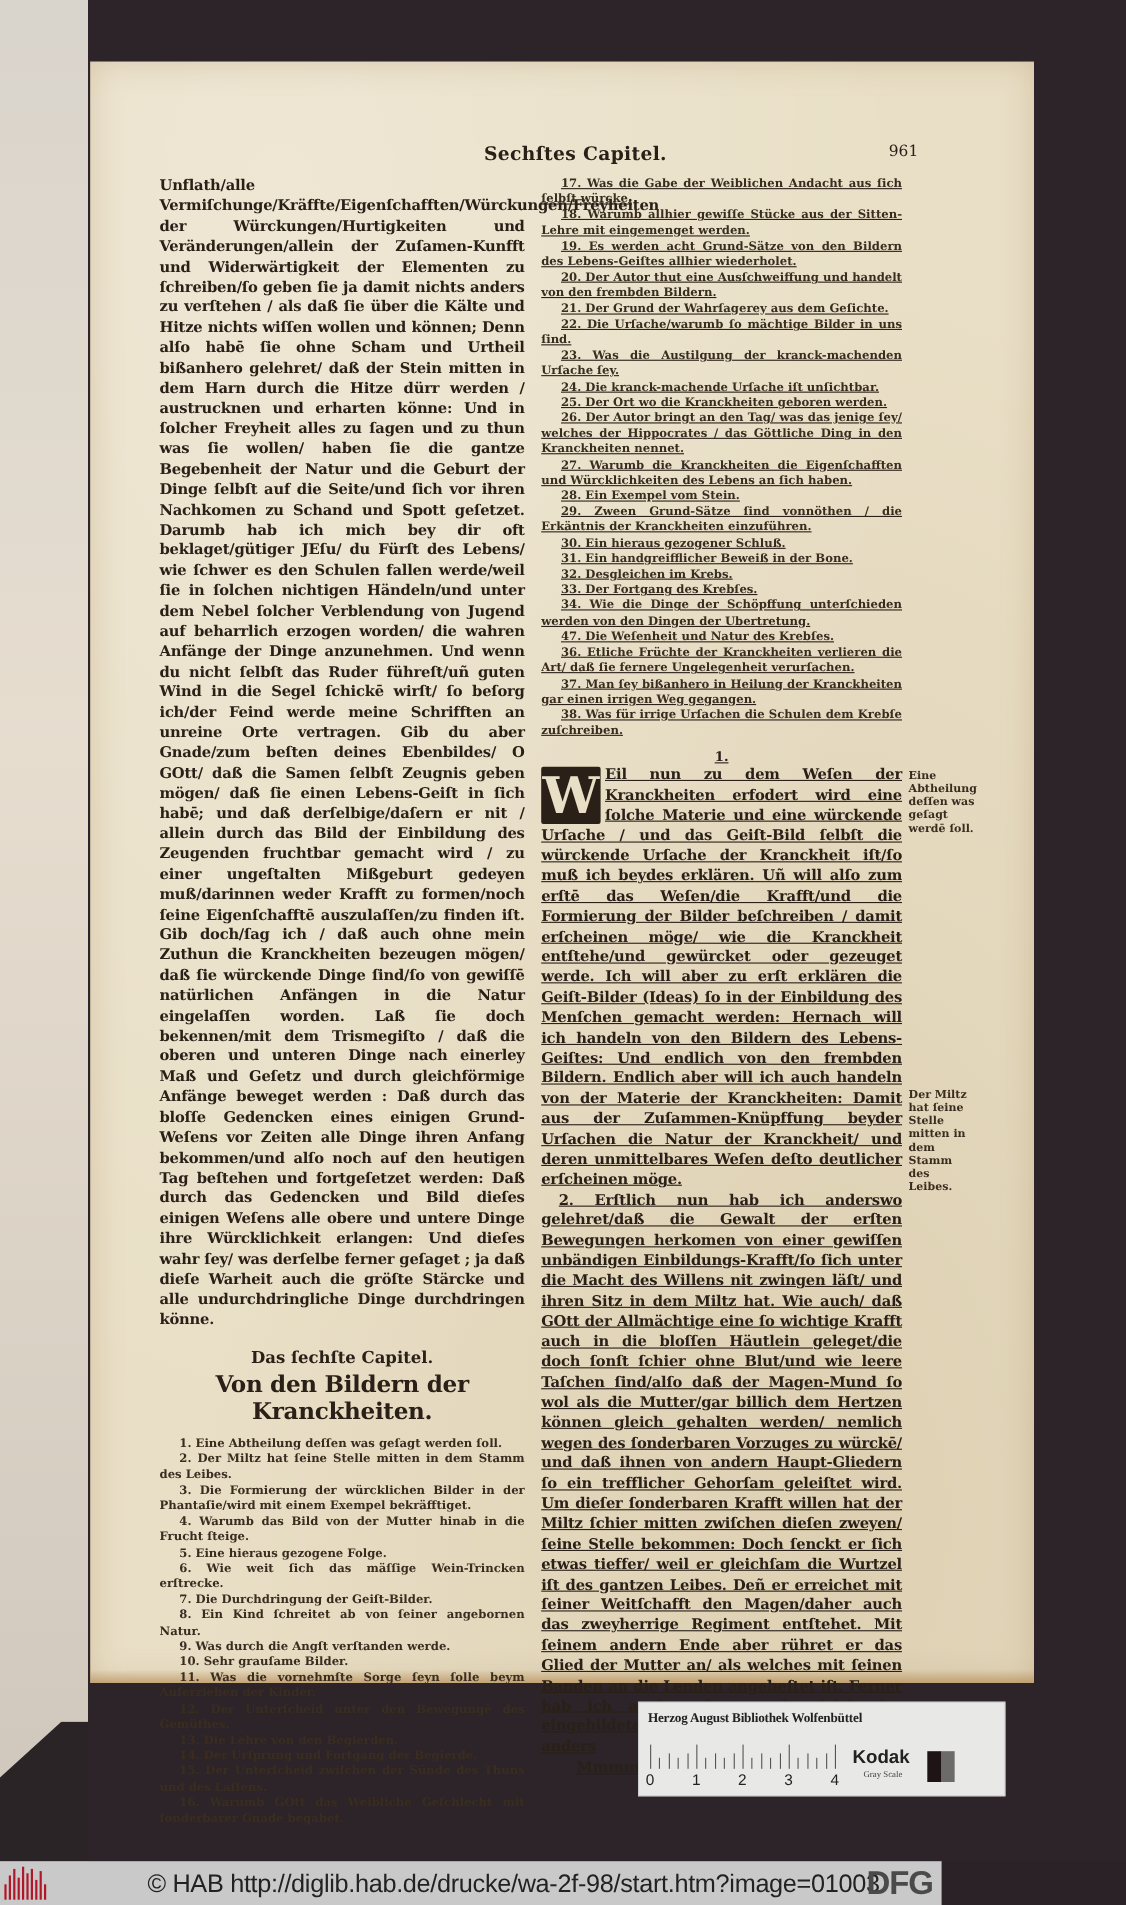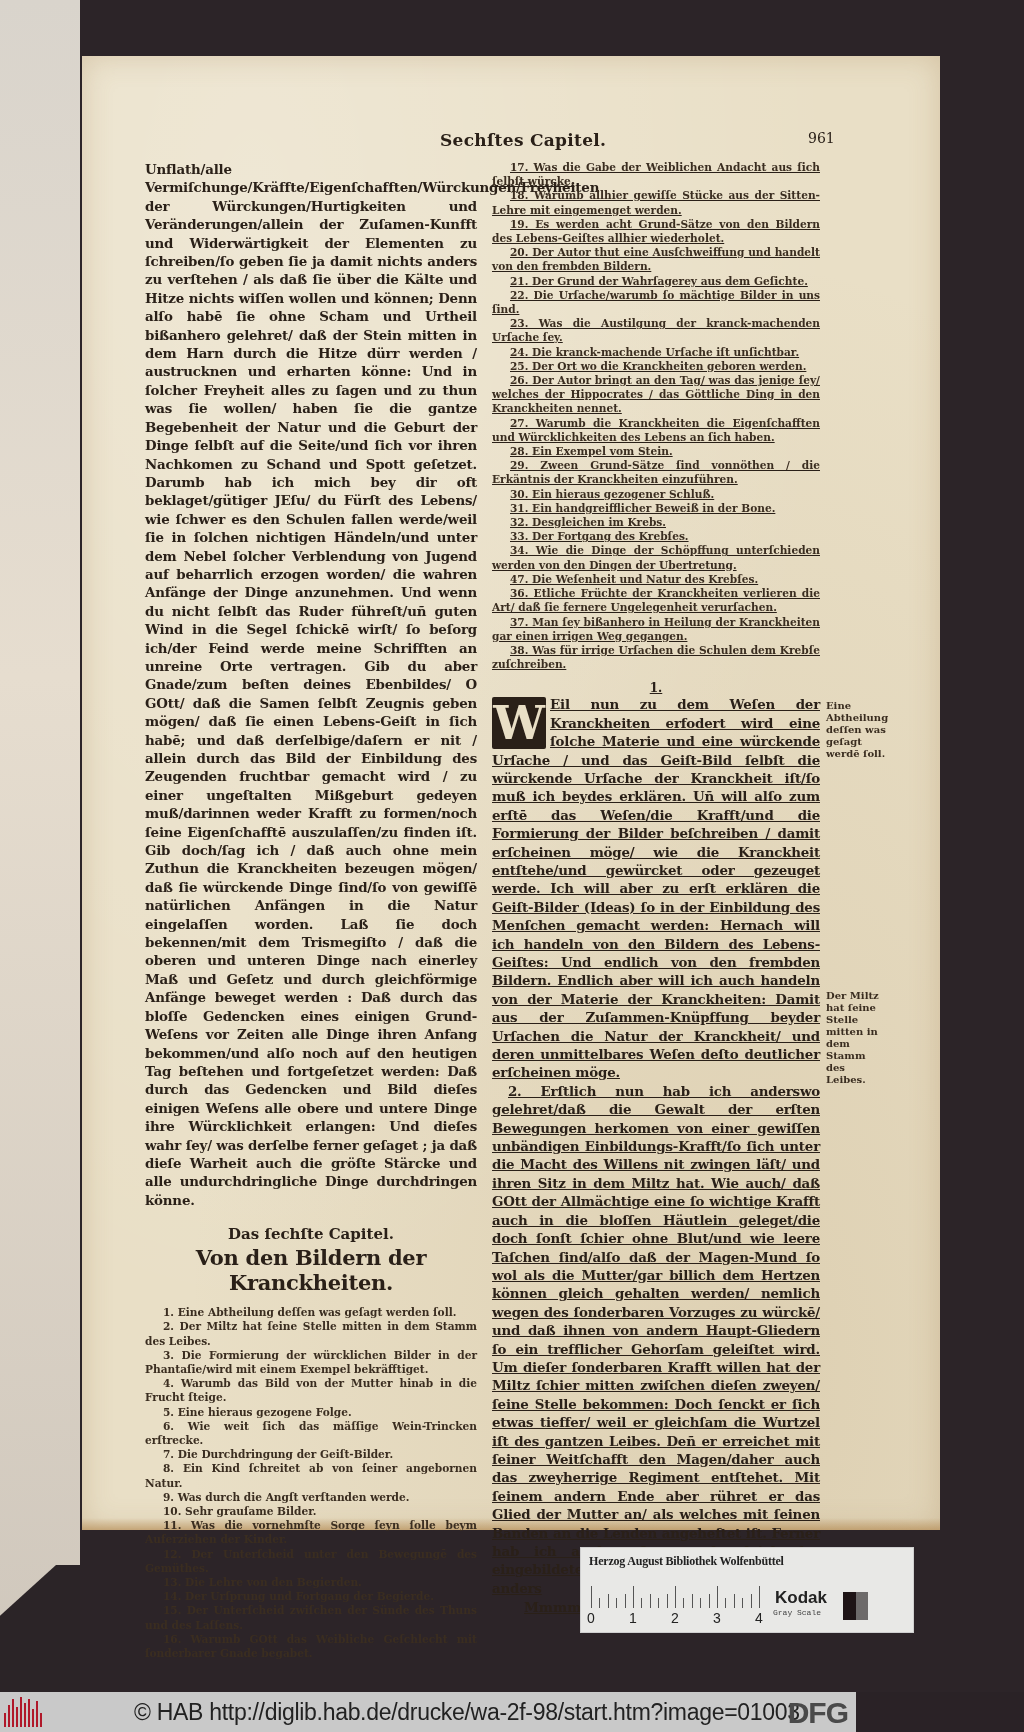--- a/index.html
+++ b/index.html
@@ -26,21 +26,21 @@
   .dropcap { float:left; width:54px; height:52px; margin:2px 4px 0 0; background:#2a2018; color:#e9dfc6; font-size:46px; line-height:52px; text-align:center; font-weight:bold; border-radius:2px; }
   .margin-note { position:absolute; font-size:10px; line-height:12px; font-weight:bold; color:#3a2d20; width:60px; }
   .sig-line { display:flex; justify-content:space-between; font-size:13.4px; font-weight:bold; padding:0 18px 0 32px; margin-top:2px; }
   .label-card { position:absolute; left:580px; top:1547px; width:332px; height:84px; background:#e8e8e6; border:1px solid #cfcfcf; }
   .label-title { position:absolute; left:8px; top:6px; font-family:"Liberation Serif", serif; font-weight:bold; font-size:12px; color:#222; letter-spacing:-0.2px; }
   .ruler { position:absolute; left:10px; top:38px; width:172px; height:22px; }
   .ruler .tick { position:absolute; bottom:0; width:1px; background:#555; }
   .ruler-nums { position:absolute; left:6px; top:62px; width:190px; font-family:"Liberation Sans", sans-serif; font-size:14px; color:#222; }
   .ruler-nums span { position:absolute; }
   .kodak { position:absolute; left:194px; top:40px; font-family:"Liberation Sans", sans-serif; font-weight:bold; font-size:17px; color:#222; }
-  .kodak-sub { position:absolute; left:192px; top:60px; font-family:Liberation Mono, monospace; font-size:8px; color:#444; }
+  .kodak-sub { position:absolute; left:204px; top:60px; font-family:Liberation Serif, serif; font-size:8px; color:#444; }
   .grayscale { position:absolute; left:262px; top:44px; width:38px; height:28px; display:flex; }
   .grayscale div { flex:1; }
   .footer { position:absolute; left:0; top:1692px; width:856px; height:40px; background:#c9c9c9; display:flex; align-items:center; }
   .footer .hab-logo { margin-left:4px; width:42px; height:30px; display:flex; gap:2px; align-items:flex-end; }
   .footer .hab-logo i { display:block; width:2px; background:#b0182a; }
   .footer .copyright { margin-left:88px; font-family:"Liberation Sans", sans-serif; font-size:23px; color:#222; letter-spacing:-0.3px; }
   .footer .dfg { position:absolute; right:8px; top:4px; font-family:"Liberation Sans", sans-serif; font-weight:bold; font-size:30px; color:#4a4a4a; letter-spacing:-1px; }
 </style>
 </head>
 <body>

